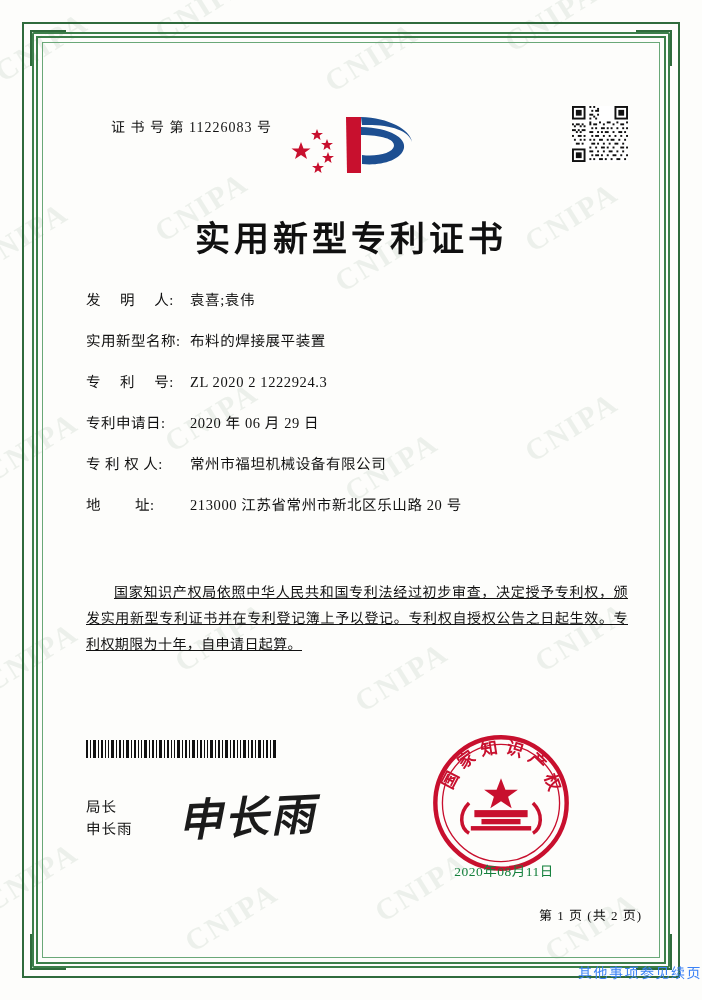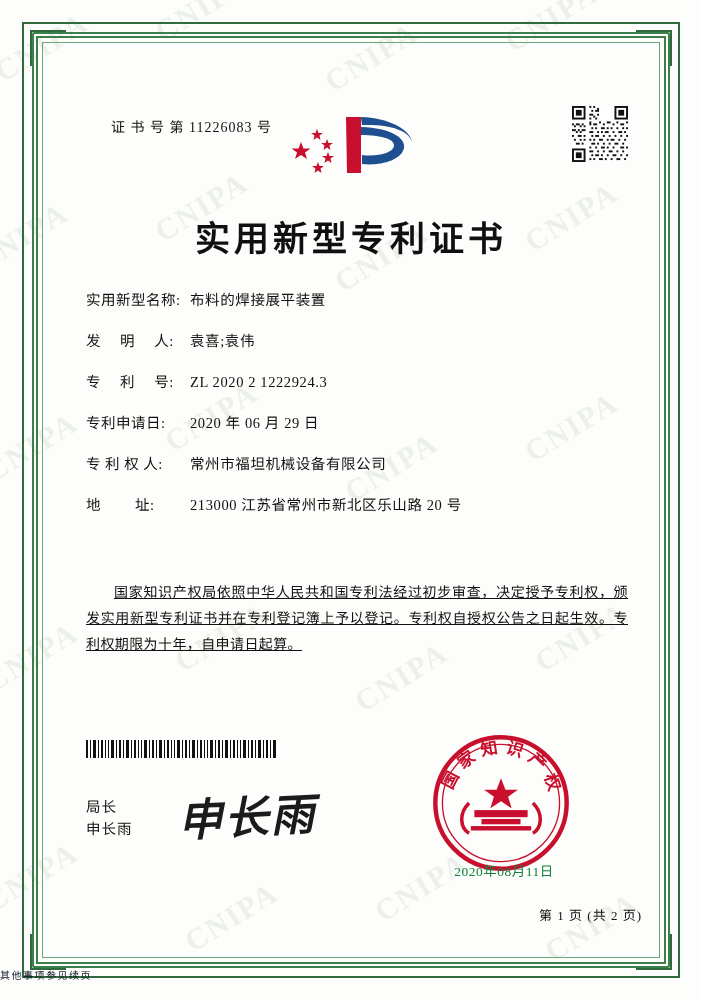--- a/index.html
+++ b/index.html
@@ -233,24 +233,24 @@
     font-family: "Liberation Serif", serif;
     font-size: 13px;
     color: #111;
     letter-spacing: 1px;
   }
 
   .footnote {
     position: absolute;
     left: 0; right: 0;
     bottom: 18px;
-    text-align: left;
-    font-family: "Liberation Serif", serif;
-    font-size: 10px;
-    color: #0f172a;
+    text-align: right;
+    font-family: "Liberation Serif", serif;
+    font-size: 14px;
+    color: #3b82f6;
     letter-spacing: 1.5px;
     z-index: 6;
   }
 </style>
 </head>
 <body>
 
 <div class="page">
 
   <div class="wm-layer">
@@ -416,27 +416,27 @@
         <polygon points="84,80 87,88 96,88 89,93 91,102 84,97 77,102 79,93 72,88 81,88"></polygon>
         <polygon points="64,100 67,108 76,108 69,113 71,122 64,117 57,122 59,113 52,108 61,108"></polygon>
       </g>
     </svg>
 
     <div class="doc-title">实用新型专利证书</div>
 
     <div class="fields">
 
       <div class="field-row">
+        <div class="field-label">发　 明　 人:</div>
+        <div class="field-value">袁喜;袁伟</div>
+      </div>
+
+      <div class="field-row">
         <div class="field-label">实用新型名称:</div>
         <div class="field-value">布料的焊接展平装置</div>
-      </div>
-
-      <div class="field-row">
-        <div class="field-label">发　 明　 人:</div>
-        <div class="field-value">袁喜;袁伟</div>
       </div>
 
       <div class="field-row">
         <div class="field-label">专　 利　 号:</div>
         <div class="field-value">ZL 2020 2 1222924.3</div>
       </div>
 
       <div class="field-row">
         <div class="field-label">专利申请日:</div>
         <div class="field-value">2020 年 06 月 29 日</div>

